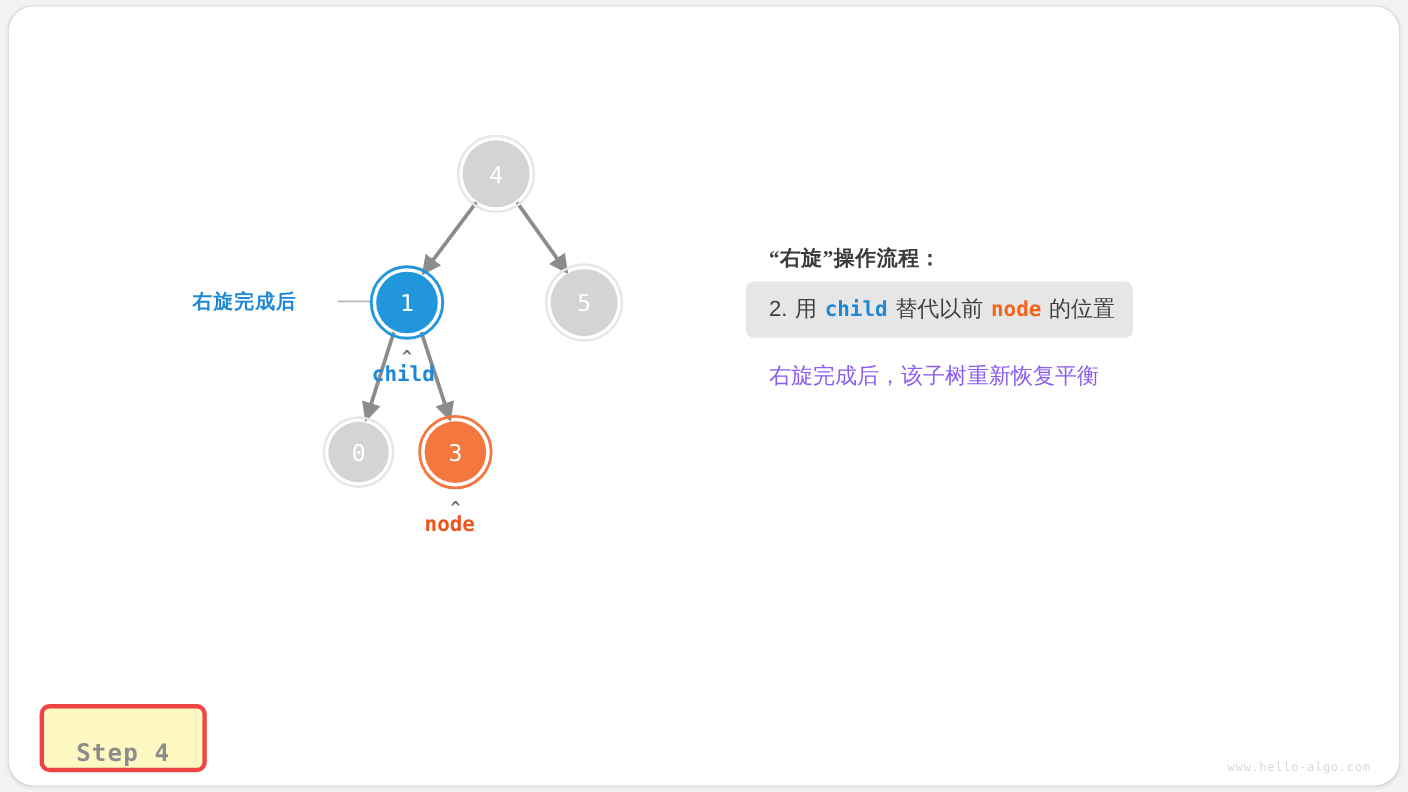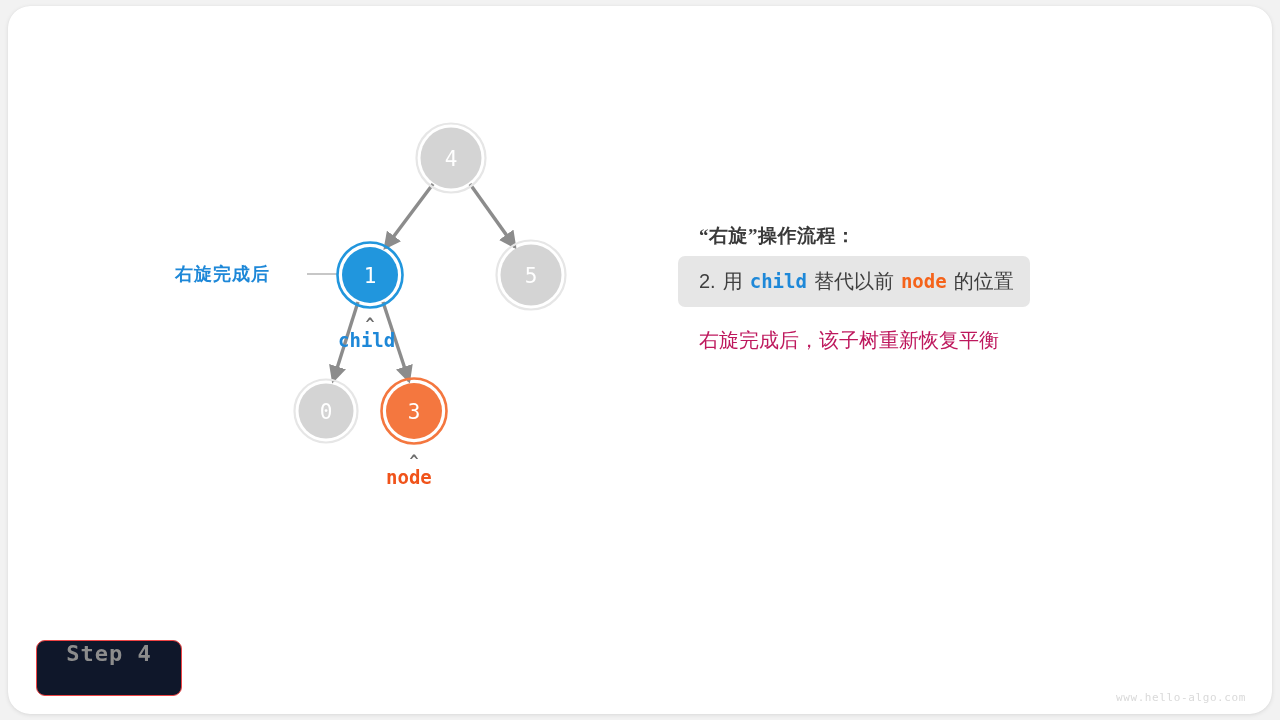--- a/index.html
+++ b/index.html
@@ -57,23 +57,23 @@
     color: #3f3f3f;
     line-height: 26px;
     padding: 12px 16px 13px 21px;
     border-radius: 7px;
     white-space: nowrap;
     display: inline-block;
   }
   .step-1 { margin-top: 32px; }
   .step-2 { margin-top: 6px; background: #e6e6e6; }
   .tail-line {
-    font-family: Liberation Mono, monospace;
+    font-family: Liberation Sans, sans-serif;
     font-size: 20px;
-    color: #be185d;
+    color: #8b5cf6;
     line-height: 26px;
     margin-top: 22px;
     margin-left: 21px;
     white-space: nowrap;
   }
   .mono {
     font-family: "DejaVu Sans Mono", "Liberation Mono", monospace;
     font-weight: bold;
     font-size: 19px;
   }
@@ -81,25 +81,25 @@
   .kw-node  { color: #f5631a; }
   .sp { display: inline-block; width: 7px; }
 
   
   #step-badge {
     position: absolute;
     left: 36px;
     top: 640px;
     width: 144px;
     height: 54px;
-    border: 1px solid #ef4444;
+    border: 4px solid #ef4444;
     border-radius: 9px;
-    background: #0f172a;
+    background: #fef9c3;
     display: flex;
-    align-items: flex-start;
+    align-items: flex-end;
     justify-content: center;
   }
   #step-badge span {
     font-family: "DejaVu Sans Mono", "Liberation Mono", monospace;
     font-weight: bold;
     font-size: 22px;
     color: #8c8c8c;
     letter-spacing: 1px;
   }
 

